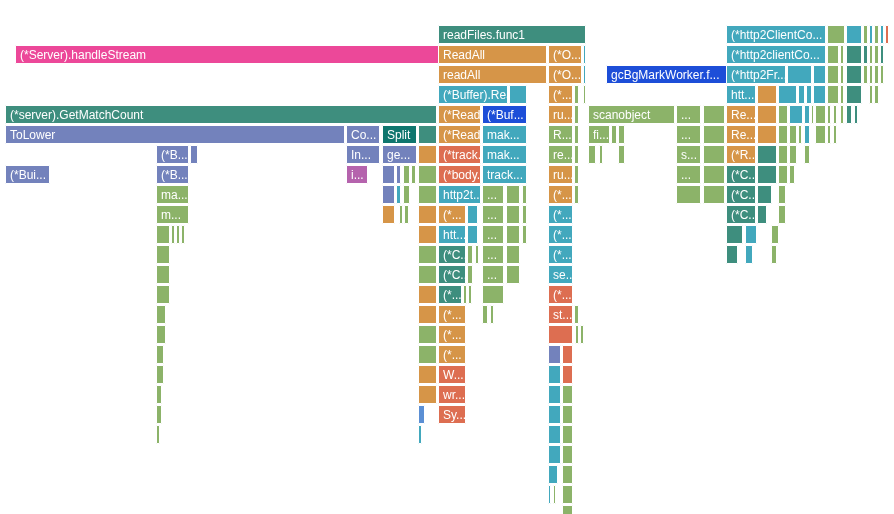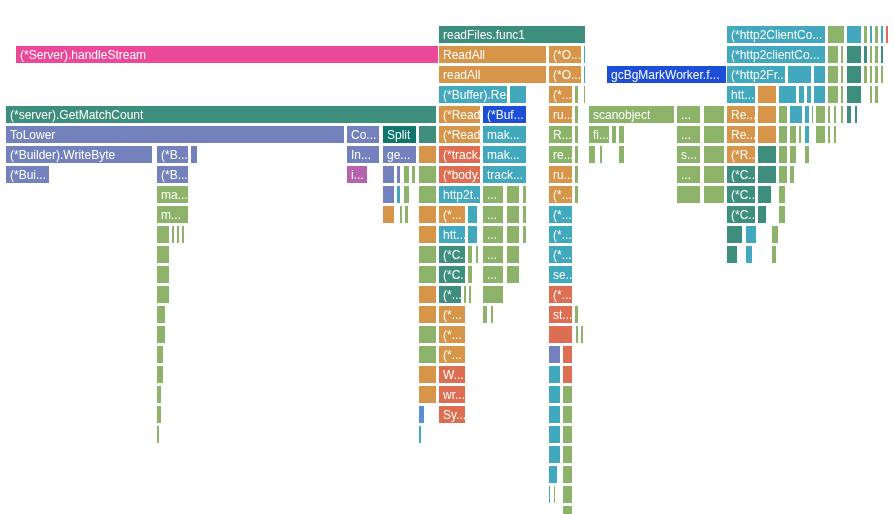--- a/index.html
+++ b/index.html
@@ -129,21 +129,20 @@
     <div class="frame nolabel" style="left: 703px; top: 125px; width: 22px; height: 19px; background: rgb(140, 179, 105);"></div>
     <div class="frame" style="left: 726px; top: 125px; width: 30px; height: 19px; background: rgb(214, 149, 72);">Re...</div>
     <div class="frame nolabel" style="left: 757px; top: 125px; width: 20px; height: 19px; background: rgb(214, 149, 72);"></div>
     <div class="frame nolabel" style="left: 778px; top: 125px; width: 10px; height: 19px; background: rgb(140, 179, 105);"></div>
     <div class="frame nolabel" style="left: 789px; top: 125px; width: 8px; height: 19px; background: rgb(140, 179, 105);"></div>
     <div class="frame nolabel" style="left: 798px; top: 125px; width: 4px; height: 19px; background: rgb(140, 179, 105);"></div>
     <div class="frame nolabel" style="left: 804px; top: 125px; width: 6px; height: 19px; background: rgb(66, 168, 189);"></div>
     <div class="frame nolabel" style="left: 815px; top: 125px; width: 11px; height: 19px; background: rgb(140, 179, 105);"></div>
     <div class="frame nolabel" style="left: 827px; top: 125px; width: 4px; height: 19px; background: rgb(140, 179, 105);"></div>
     <div class="frame nolabel" style="left: 833px; top: 125px; width: 4px; height: 19px; background: rgb(140, 179, 105);"></div>
-    <div class="frame" style="left: 5px; top: 145px; width: 148px; height: 19px; background: rgb(115, 130, 188);">(*Builder).WriteByte</div>
     <div class="frame" style="left: 156px; top: 145px; width: 33px; height: 19px; background: rgb(115, 130, 188);">(*B...</div>
     <div class="frame nolabel" style="left: 190px; top: 145px; width: 8px; height: 19px; background: rgb(115, 130, 188);"></div>
     <div class="frame" style="left: 346px; top: 145px; width: 34px; height: 19px; background: rgb(115, 130, 188);">In...</div>
     <div class="frame" style="left: 382px; top: 145px; width: 35px; height: 19px; background: rgb(115, 130, 188);">ge...</div>
     <div class="frame nolabel" style="left: 418px; top: 145px; width: 19px; height: 19px; background: rgb(214, 149, 72);"></div>
     <div class="frame" style="left: 438px; top: 145px; width: 43px; height: 19px; background: rgb(221, 110, 81);">(*track...</div>
     <div class="frame" style="left: 482px; top: 145px; width: 45px; height: 19px; background: rgb(66, 168, 189);">mak...</div>
     <div class="frame" style="left: 548px; top: 145px; width: 25px; height: 19px; background: rgb(140, 179, 105);">re...</div>
     <div class="frame nolabel" style="left: 574px; top: 145px; width: 5px; height: 19px; background: rgb(140, 179, 105);"></div>
     <div class="frame nolabel" style="left: 588px; top: 145px; width: 8px; height: 19px; background: rgb(140, 179, 105);"></div>

